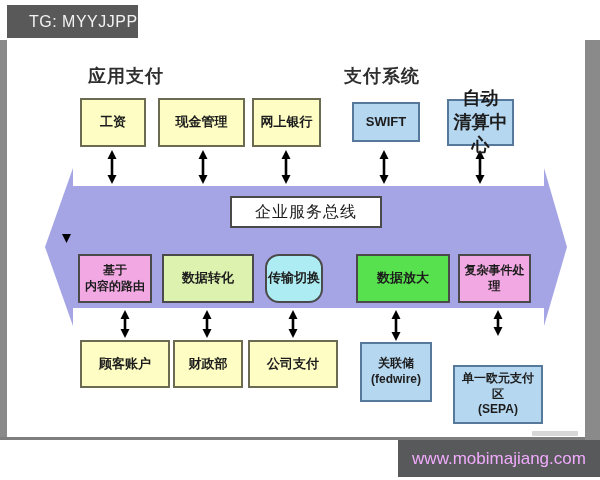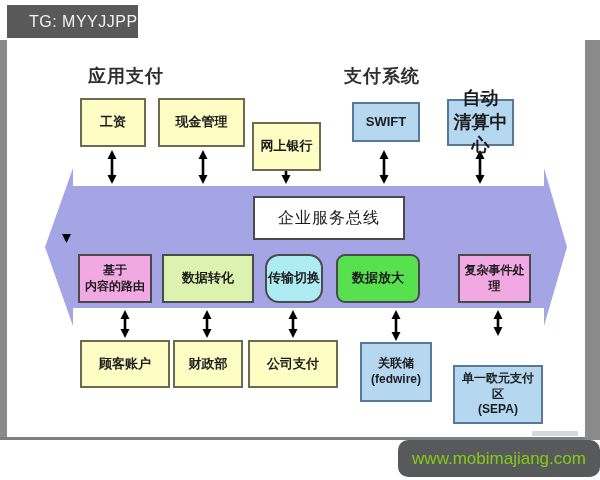--- a/index.html
+++ b/index.html
@@ -4,21 +4,21 @@
 <style>
   html,body{margin:0;padding:0;background:#fff;}
   .stage{position:relative;width:600px;height:480px;overflow:hidden;
          font-family:"Liberation Sans","DejaVu Sans",sans-serif;background:#fff;}
 
   
   .tg-banner{position:absolute;left:7px;top:5px;width:131px;height:33px;background:#595959;
              color:#f2f2f2;font-size:16px;display:flex;align-items:center;padding-left:22px;
              box-sizing:border-box;letter-spacing:.5px;}
   .site-banner{position:absolute;left:398px;top:440px;width:202px;height:37px;background:#58595b;
-               color:#84cc16;font-size:17px;display:flex;align-items:center;justify-content:center;border-radius:10px;}
+               color:#f0abfc;font-size:17px;display:flex;align-items:center;justify-content:center;}
   .tiny-watermark{position:absolute;left:532px;top:431px;width:46px;height:5px;
                   background:#c9c9c9;opacity:.75;border-radius:1px;}
 
   
   .strip-left{position:absolute;left:0;top:40px;width:7px;height:400px;background:#8a8a8a;}
   .strip-right{position:absolute;left:585px;top:40px;width:15px;height:400px;background:#8a8a8a;}
   .frame-bottom{position:absolute;left:0;top:437px;width:585px;height:3px;background:#7e7e7e;}
 
   
   .hdr{position:absolute;font-size:18px;font-weight:600;color:#2e2e2e;letter-spacing:1px;}
@@ -32,42 +32,42 @@
   .box{position:absolute;box-sizing:border-box;border:2px solid #66665a;
        display:flex;align-items:center;justify-content:center;text-align:center;
        font-weight:700;font-size:13px;color:#1c1c1c;white-space:pre-line;line-height:1.3;}
   .app{background:#fdfdc4;border-color:#6b6b52;}
   .sys{background:#b5d7f0;border-color:#56789a;}
   .mid{border-color:#4a4a4a;}
 
   
   #t1{left:80px;top:98px;width:66px;height:49px;}
   #t2{left:158px;top:98px;width:87px;height:49px;}
-  #t3{left:252px;top:98px;width:69px;height:49px;margin-top:24px;}
+  #t3{left:252px;top:98px;width:69px;height:49px;}
   #t4{left:352px;top:102px;width:68px;height:40px;}
   #t5{left:447px;top:99px;width:67px;height:47px;font-size:18px;}
 
   
   #m1{left:78px;top:254px;width:74px;height:49px;font-size:12px;}
   #m2{left:162px;top:254px;width:92px;height:49px;}
   #m3{left:265px;top:254px;width:58px;height:49px;border-radius:14px;}
-  #m4{left:336px;top:254px;width:84px;height:49px;border-radius:9px;}
+  #m4{left:356px;top:254px;width:94px;height:49px;}
   #m5{left:458px;top:254px;width:73px;height:49px;font-size:12px;}
 
   
   #b1{left:80px;top:340px;width:90px;height:48px;}
   #b2{left:173px;top:340px;width:70px;height:48px;}
   #b3{left:248px;top:340px;width:90px;height:48px;text-align:right;}
   #b4{left:360px;top:342px;width:72px;height:60px;font-size:12px;}
   #b5{left:453px;top:338px;width:90px;height:59px;font-size:12px;margin-top:27px;}
 
   
-  .esb-box{position:absolute;left:230px;top:196px;width:152px;height:44px;background:#fff;
+  .esb-box{position:absolute;left:230px;top:196px;width:152px;height:32px;background:#fff;
            border:2px solid #4a4a4a;box-sizing:border-box;display:flex;align-items:center;
-           justify-content:center;font-size:16px;font-weight:500;color:#1c1c1c;letter-spacing:1px;margin-left:23px;}
+           justify-content:center;font-size:16px;font-weight:500;color:#1c1c1c;letter-spacing:1px;}
 </style>
 </head>
 <body>
 
 <div class="stage">
 
   <div class="strip-left"></div>
   <div class="strip-right"></div>
   <div class="frame-bottom"></div>
 

